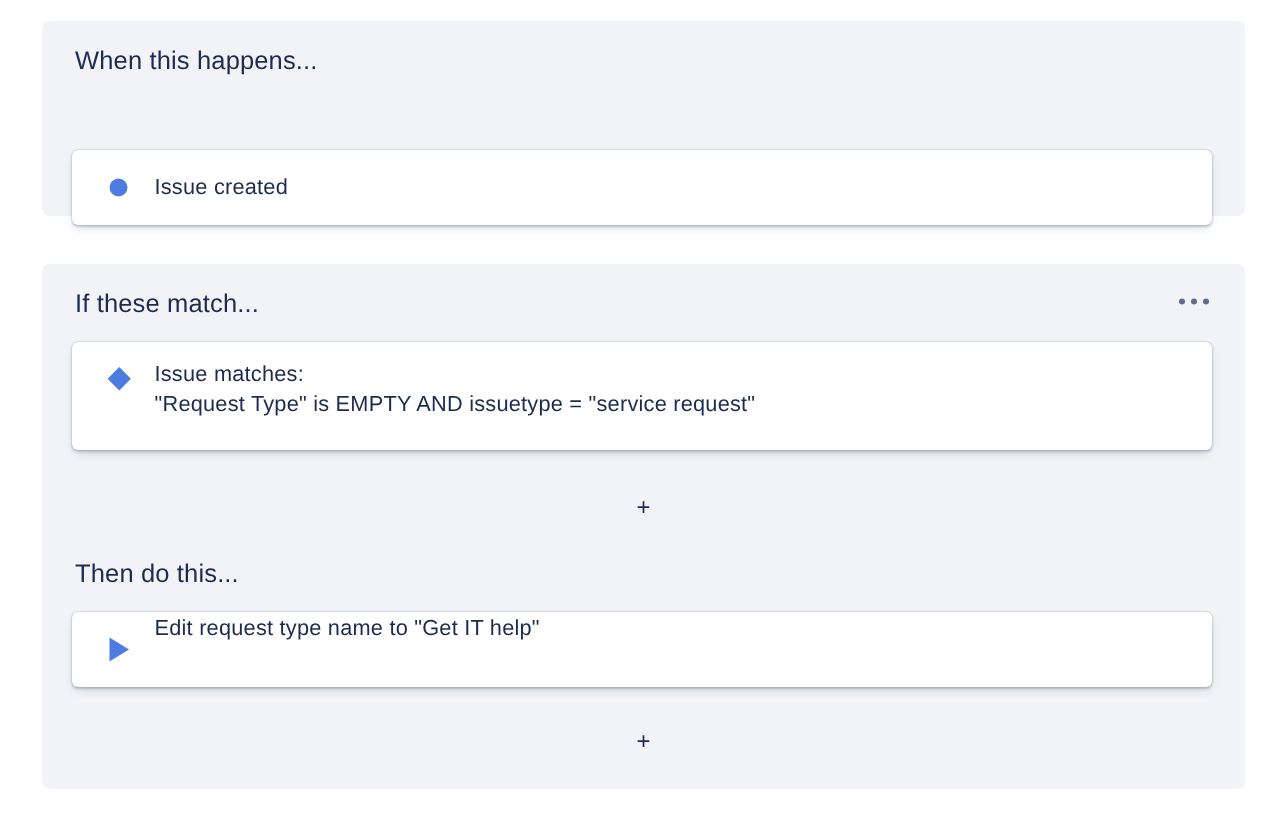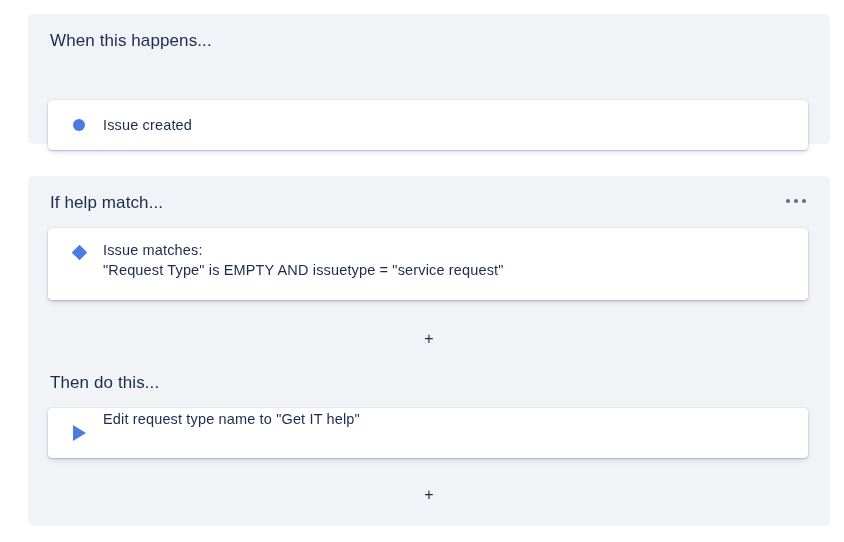--- a/index.html
+++ b/index.html
@@ -153,21 +153,21 @@
       <div class="card-icon" style="height:50px;">
         <span class="icon-dot"></span>
       </div>
       <div class="card-body" style="padding-top:15px;">Issue created</div>
     </div>
 
   </div>
 
   <div id="panel-rule" class="panel">
 
-    <div class="section-heading" style="top:16px;">If help match...</div>
+    <div class="section-heading" style="top:16px;">If these match...</div>
 
     <div id="overflow-menu">
       <span></span>
         <span></span>
         <span></span>
     </div>
 
     <div class="card" style="top:52px; height:72px;">
       <div class="card-icon" style="height:48px;">
         <span class="icon-diamond"></span>

